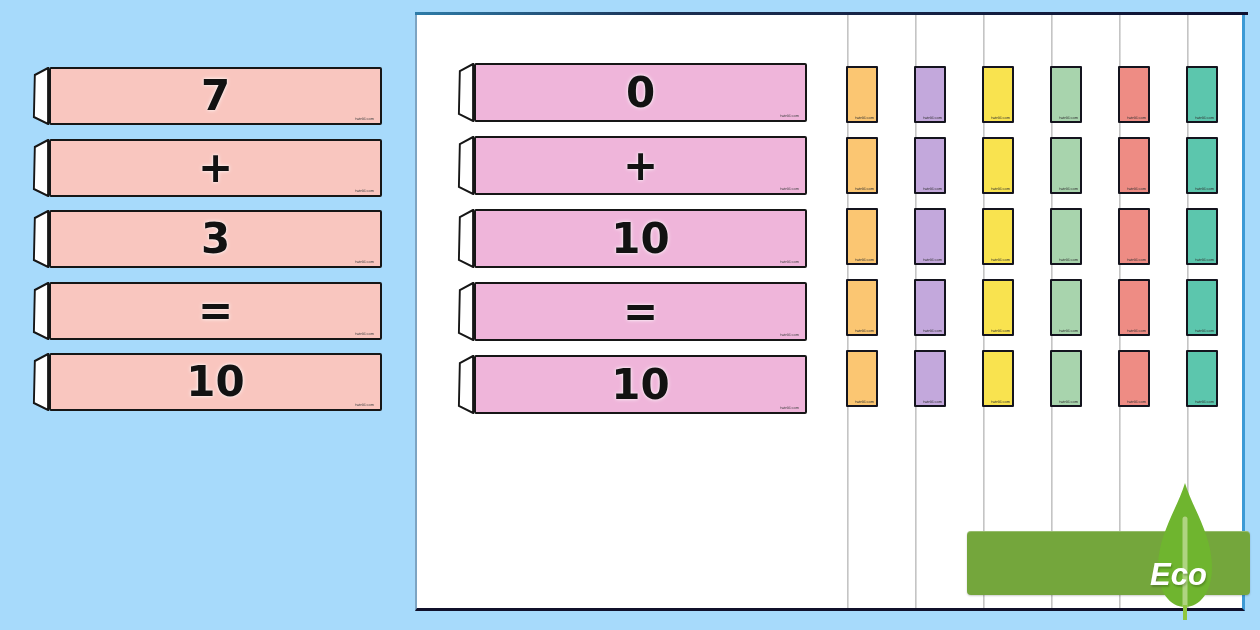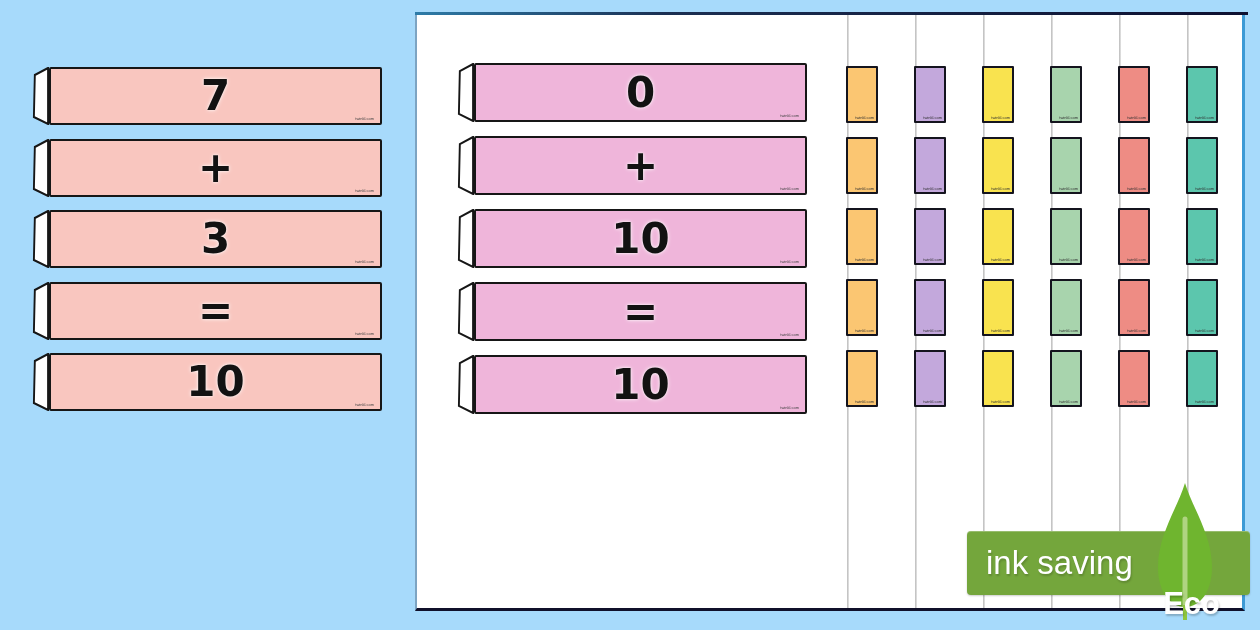--- a/index.html
+++ b/index.html
@@ -97,28 +97,29 @@
     color: #ffffff;
     text-shadow: 1px 2px 2px rgba(0,0,0,0.18);
   }
   #eco-leaf {
     position: absolute;
     left: 1152px; top: 481px;
     width: 66px; height: 140px;
   }
   #eco-label {
     position: absolute;
-    left: 1150px; top: 586px;
+    left: 1150px; top: 557px;
     width: 70px;
-    text-align: right;
+    text-align: left;
     font-family: "Liberation Sans", sans-serif;
     font-weight: 700;
     font-size: 31px;
     color: #ffffff;
     text-shadow: 1px 2px 2px rgba(0,0,0,0.22);
+    font-style: italic;
   }
 </style>
 </head>
 <body style="background: rgb(167, 218, 251);">
 
 <div id="scene">
 
   <div id="left-cards">
       <div class="card" style="left: 32px; top: 67px; width: 350px; height: 58px;">
         <svg class="tab" viewBox="0 0 18 58" preserveAspectRatio="none">
@@ -310,21 +311,20 @@
         <div class="mini-rect" style="left: 769px; top: 264px; background: rgb(92, 198, 173);">
           <span class="wm">twinkl.com</span>
         </div>
         <div class="mini-rect" style="left: 769px; top: 335px; background: rgb(92, 198, 173);">
           <span class="wm">twinkl.com</span>
         </div>
       </div>
   </div>
 
   <div id="eco-bar" style="background: rgb(116, 166, 60);"></div>
-  <div id="ink-saving-label">ink saving</div>
   <svg id="eco-leaf" viewBox="0 0 66 140">
     <path id="leaf-body" d="M33,2 C25,28 6,54 6,86 C6,111 18,126 33,126 C48,126 60,111 60,86 C60,54 41,28 33,2 Z" fill="#6FB52F"></path>
     <path id="leaf-stem" d="M33,38 L33,125" stroke-width="5" fill="none" opacity="0.85" stroke-linecap="round" stroke="#BBD98F"></path>
     <path id="leaf-stem-tip" d="M33,124 L33,139" stroke-width="4" fill="none" stroke="#8FC63F"></path>
   </svg>
   <div id="eco-label">Eco</div>
 
 </div>
 
 </body></html>

